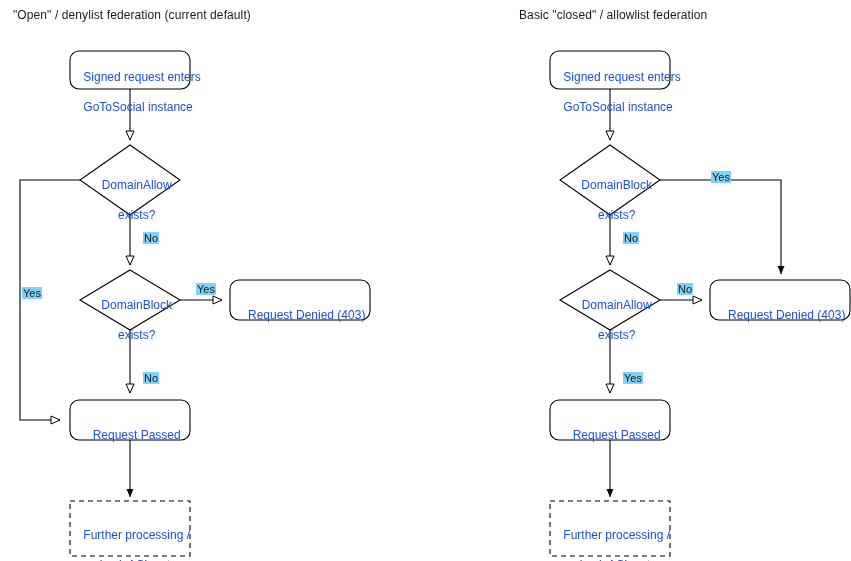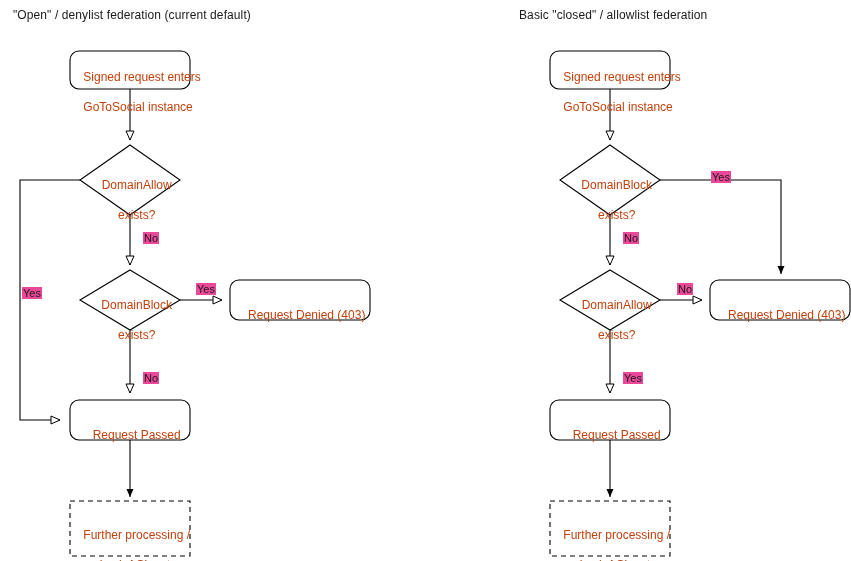--- a/index.html
+++ b/index.html
@@ -33,31 +33,31 @@
     position: absolute;
     font-size: 12px;
     color: #1a1a1a;
     white-space: nowrap;
     letter-spacing: 0.1px;
   }
   .node-text {
     position: absolute;
     font-size: 12px;
     line-height: 15px;
-    color: #c2410c;
+    color: #1d4ed8;
     text-align: center;
     white-space: pre;
     pointer-events: none;
   }
   .edge-label {
     position: absolute;
     font-size: 11px;
     color: #1a1a1a;
     white-space: nowrap;
-    background: #ec4899;
+    background: #7dd3fc;
     padding: 0 1px;
     text-align: center;
   }
   .hit {
     position: absolute;
   }
 </style>
 </head>
 <body>
 

